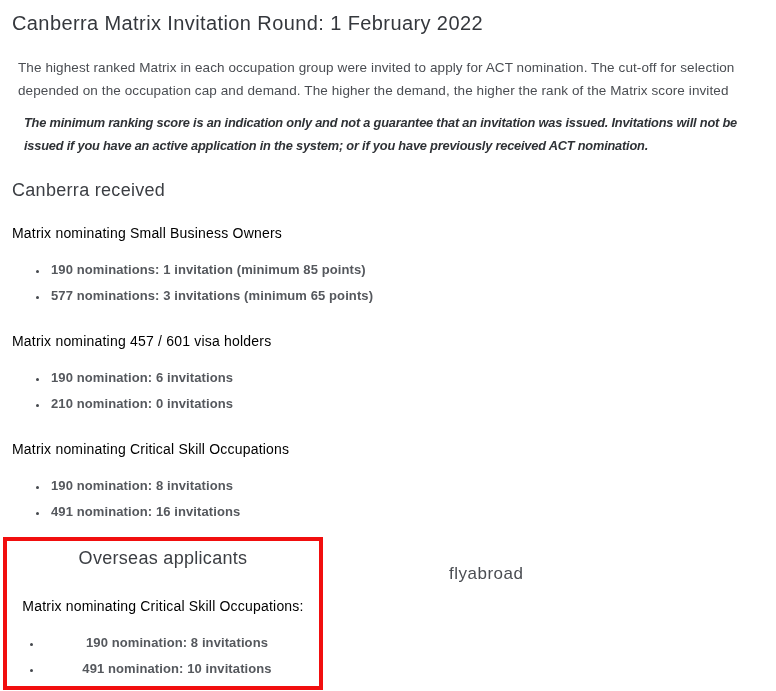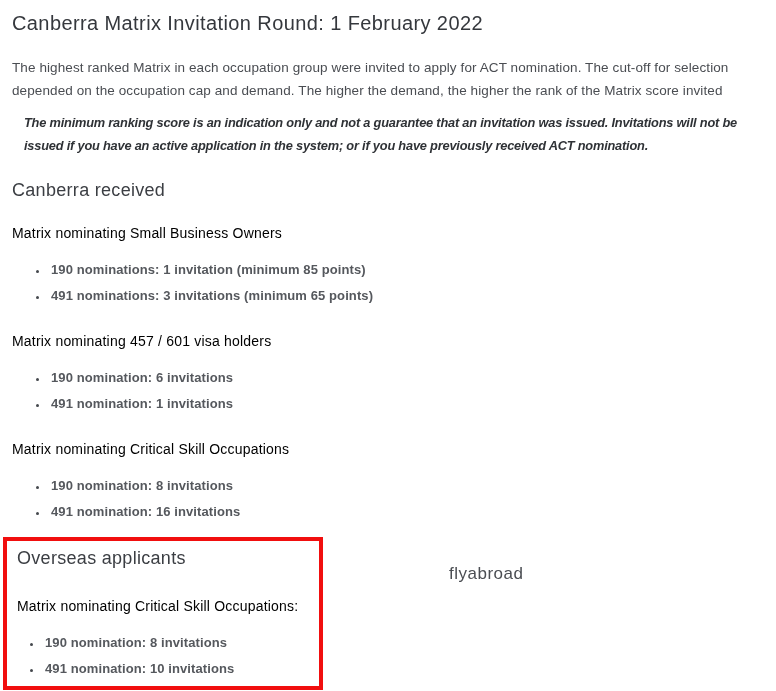--- a/index.html
+++ b/index.html
@@ -26,21 +26,21 @@
   }
   h1.page-title{
     margin:0;
     font-size:20px;
     line-height:23px;
     font-weight:400;
     letter-spacing:0.4px;
     color:#35383d;
   }
   p.intro{
-    margin:21px 0 0;
+    margin:21px 6px 0;
     max-width:748px;
     font-size:13.5px;
     line-height:23px;
     letter-spacing:0.1px;
     color:var(--text-body);
   }
   p.disclaimer{
     margin:9px 12px 0;
     max-width:756px;
     font-size:12.8px;
@@ -82,20 +82,21 @@
   ul.group-list li::marker{
     color:#45484d;
     font-size:0.85em;
   }
   .highlight-box{
     margin:12px 0 0 -9px;
     width:320px;
     border:4px solid var(--highlight);
     padding:4px 10px 4px 10px;
     background:#ffffff;
+    text-align:center;
   }
   .highlight-box h2.section-heading{margin-top:2px;}
   .highlight-box h3.group-subheading{margin-top:28px;}
   .highlight-box ul.group-list{margin-top:15px;padding-left:26px;}
   .watermark{
     position:absolute;
     left:449px;
     top:560px;
     font-size:17px;
     line-height:28px;
@@ -113,27 +114,27 @@
   <p class="intro">The highest ranked Matrix in each occupation group were invited to apply for ACT nomination.  The cut-off for selection depended on the occupation cap and demand. The higher the demand, the higher the rank of the Matrix score invited</p>
 
   <p class="disclaimer">The minimum ranking score is an indication only and not a guarantee that an invitation was issued. Invitations will not be issued if you have an active application in the system; or if you have previously received ACT nomination.</p>
 
   <section>
     <h2 class="section-heading">Canberra received</h2>
 
     <h3 class="group-subheading">Matrix nominating Small Business Owners</h3>
     <ul class="group-list">
       <li>190 nominations: 1 invitation (minimum 85 points)</li>
-      <li>491 nominations: 3 invitations (minimum 65 points)</li>
+      <li>577 nominations: 3 invitations (minimum 65 points)</li>
     </ul>
 
     <h3 class="group-subheading">Matrix nominating 457 / 601 visa holders</h3>
     <ul class="group-list">
       <li>190 nomination: 6 invitations</li>
-      <li>491 nomination: 1 invitations</li>
+      <li>210 nomination: 0 invitations</li>
     </ul>
 
     <h3 class="group-subheading">Matrix nominating Critical Skill Occupations</h3>
     <ul class="group-list">
       <li>190 nomination: 8 invitations</li>
       <li>491 nomination: 16 invitations</li>
     </ul>
   </section>
 
   <section class="highlight-box">

